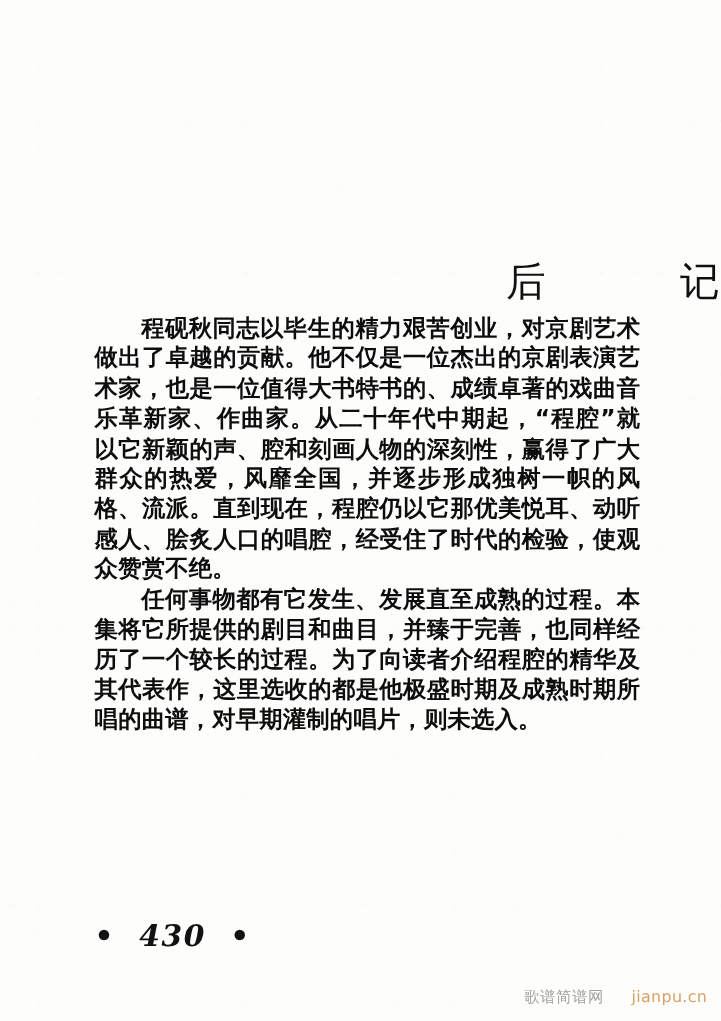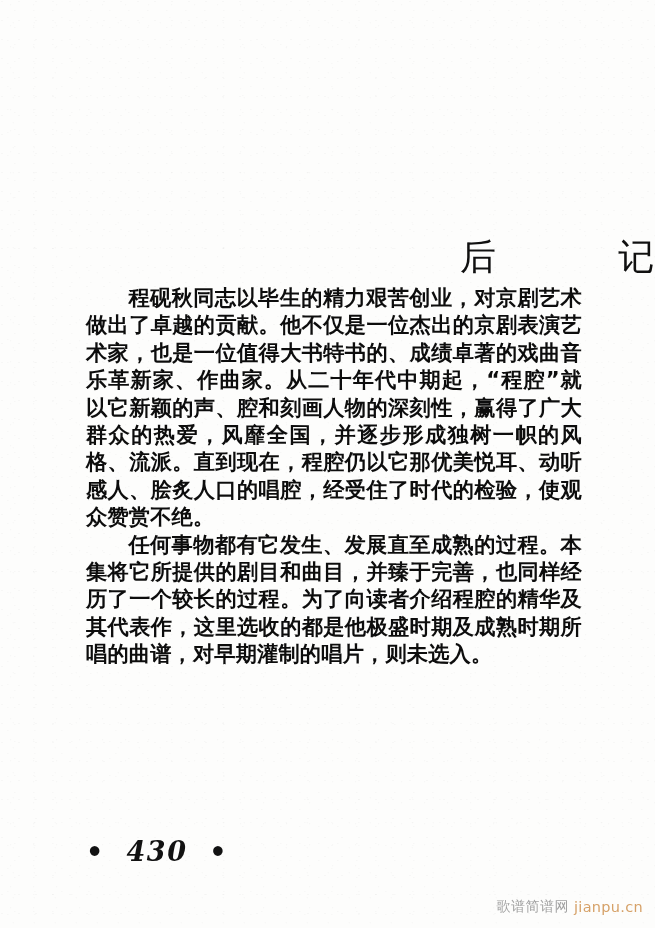--- a/index.html
+++ b/index.html
@@ -98,20 +98,21 @@
     font-weight: 400;
     color: #9a9a9a;
     letter-spacing: 0.5px;
   }
   #watermark .wm-en {
     font-family: "DejaVu Sans", sans-serif;
     font-size: 14.5px;
     font-weight: 400;
     color: #d39a5c;
     letter-spacing: 0.3px;
+    margin-left: 20px;
   }
 </style>
 </head>
 <body>
 
 <div id="page">
 
   <h1 id="title">后          记</h1>
 
   <div id="body-text">

